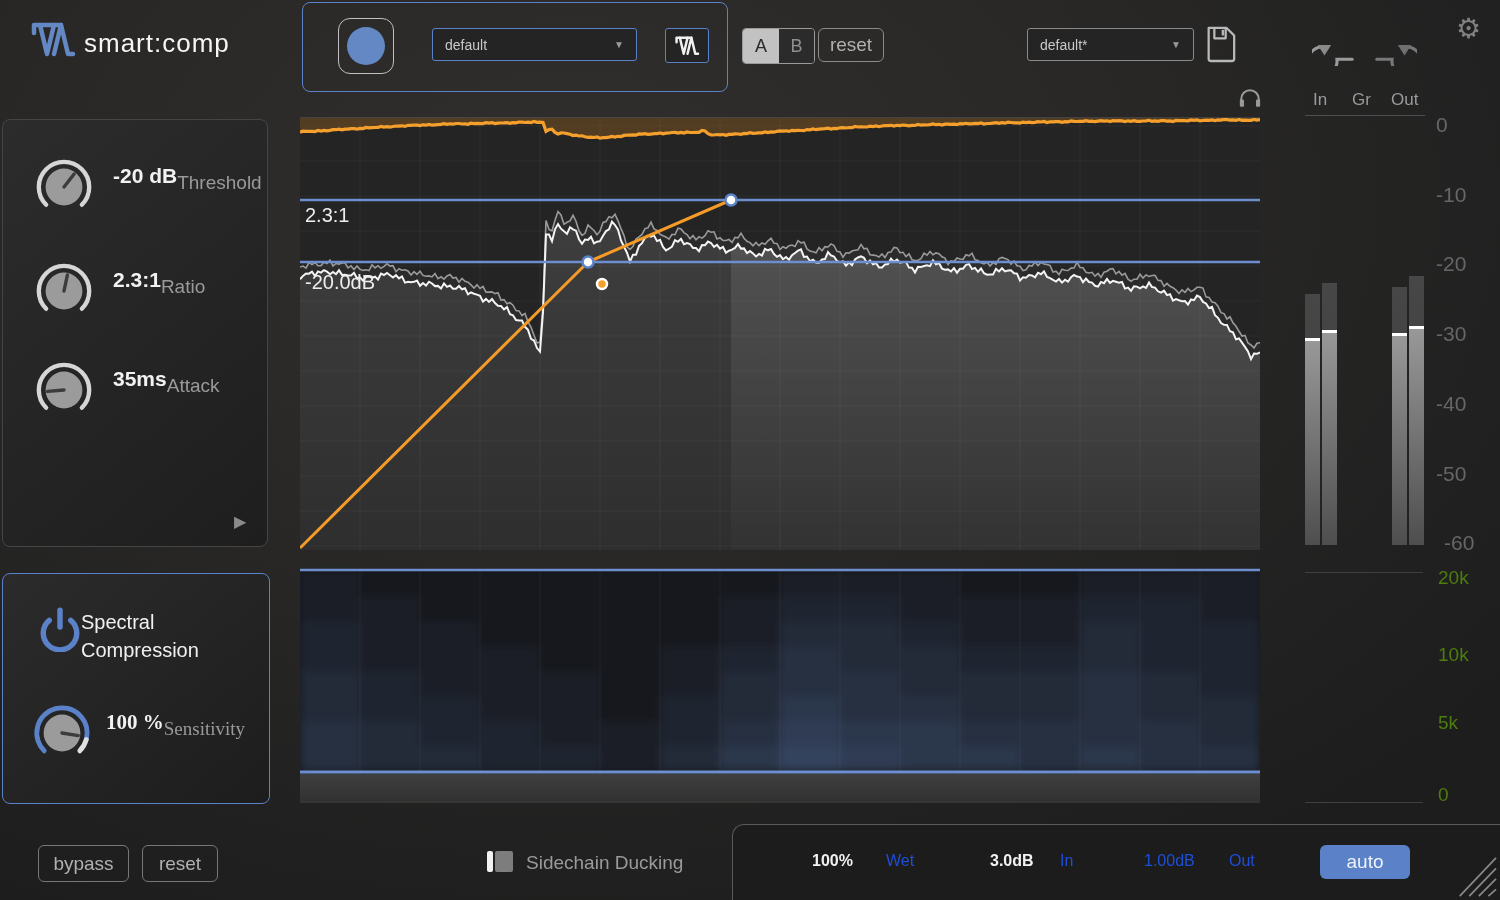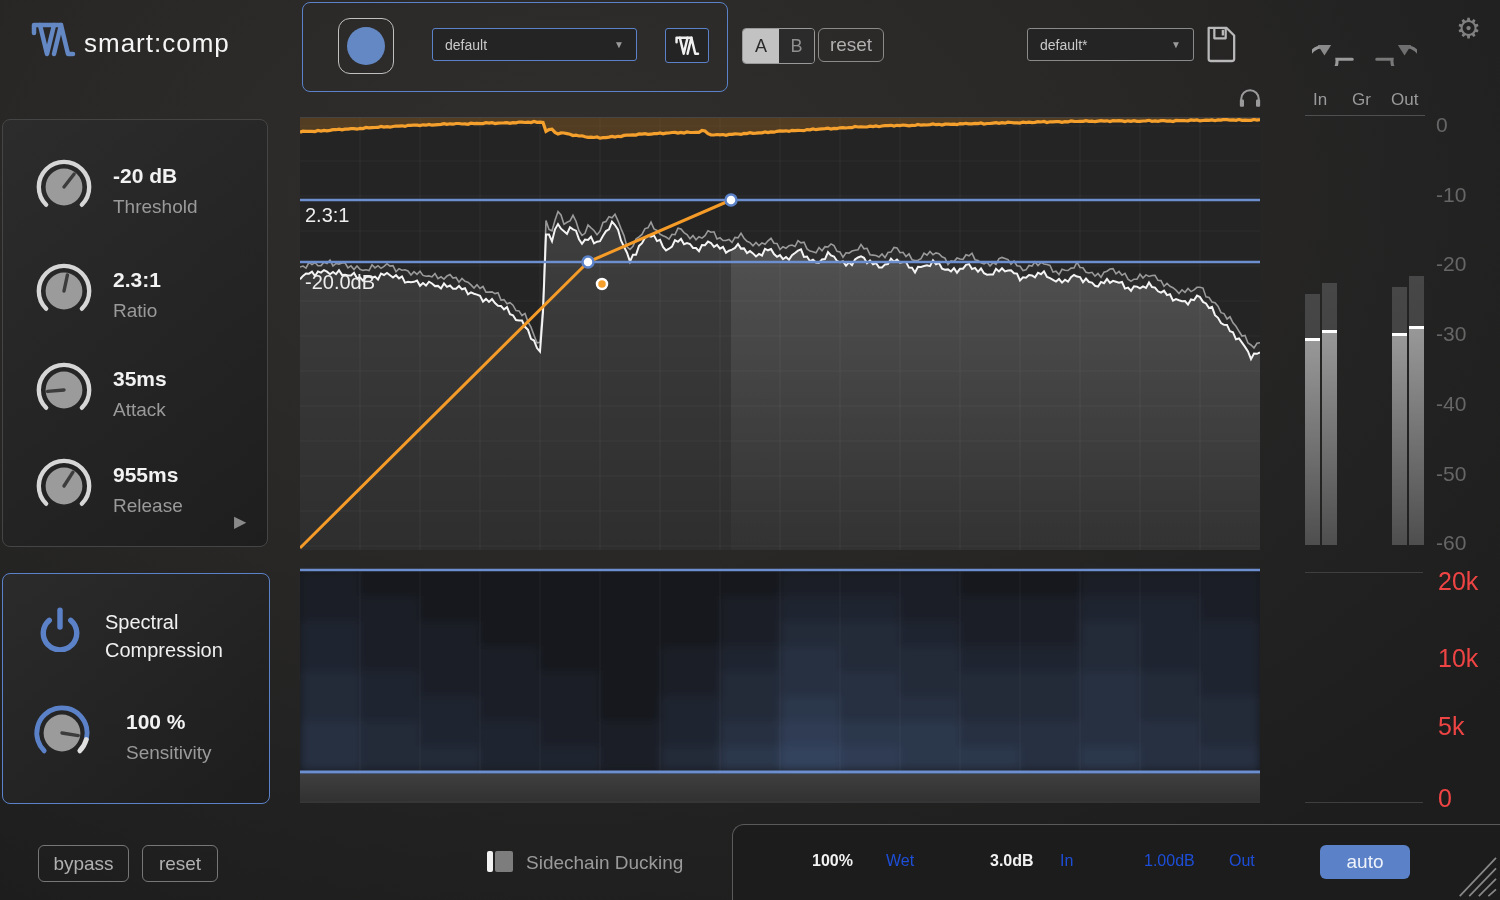--- a/index.html
+++ b/index.html
@@ -32,39 +32,39 @@
   #preset-dropdown{left:1027px;top:28px;width:167px;border:1px solid #8a8a8a;}
   #save-button{left:1203px;top:25px;}
   #undo-button{left:1312px;top:20px;}
   #redo-button{left:1371px;top:20px;}
   #gear-button{left:1456px;top:12px;font-size:28px;color:#808080;}
   #headphone-button{left:1238px;top:87px;}
 
   
   #knob-panel{left:2px;top:119px;width:264px;height:426px;border:1px solid #454545;border-radius:8px;background:linear-gradient(140deg,#2c2c2c 0%,#1e1e1e 100%);}
   .knob-row{position:absolute;left:30px;display:flex;gap:18px;align-items:flex-start;}
-  .knob-texts{display:flex;flex-direction:column;margin-top:8px;}
+  .knob-texts{display:flex;flex-direction:row;margin-top:8px;}
   .knob-value{font-size:21px;color:#f2f2f2;font-weight:bold;}
   .knob-label{font-size:19px;color:#9a9a9a;margin-top:8px;}
   #expand-arrow{left:234px;top:512px;color:#8a8a8a;font-size:16px;}
   #spectral-panel{left:2px;top:573px;width:266px;height:229px;border:1.5px solid #5b82c8;border-radius:8px;background:linear-gradient(140deg,#2b2b2b 0%,#1d1d1d 100%);}
-  #spectral-row{position:absolute;left:36px;top:32px;display:flex;gap:24px;align-items:flex-start;}
+  #spectral-row{position:absolute;left:36px;top:32px;display:flex;align-items:flex-start;}
   #spectral-title{font-size:20px;color:#f0f0f0;line-height:28px;margin-top:2px;}
-  #sens-row{position:absolute;left:28px;top:128px;display:flex;gap:33px;align-items:flex-start;}
+  #sens-row{position:absolute;left:28px;top:128px;display:flex;gap:13px;align-items:flex-start;font-family:Liberation Serif, serif;}
 
   
   #graph-wrap{left:300px;top:117px;width:960px;height:432px;border-top:1px solid rgba(255,255,255,0.12);}
   #spectro-wrap{left:300px;top:555px;width:960px;height:250px;}
 
   
   .meter-head{top:90px;font-size:17px;color:#9a9a9a;}
   #meter-underline{left:1305px;top:115px;width:120px;height:1px;background:#4f4f4f;}
   .freq-line{left:1305px;width:118px;height:1px;background:#3f3f3f;}
   .scale-label{left:1436px;color:#666;font-size:21px;}
-  .freq-label{left:1438px;color:#ef4444;font-size:25px;}
+  .freq-label{left:1438px;color:#4d7c0f;font-size:19px;}
 
   
   #bypass-button{left:38px;top:845px;width:91px;height:37px;border-color:#777;}
   #reset-button{left:142px;top:845px;width:76px;height:37px;border-color:#777;}
   #sidechain-toggle{left:487px;top:851px;display:flex;gap:2px;}
   #sidechain-toggle .bar{width:6px;height:21px;background:#f2f2f2;border-radius:2px;}
   #sidechain-toggle .box{width:18px;height:21px;background:#7d7d7d;border-radius:2px;}
   #sidechain-label{left:526px;top:852px;font-size:19px;color:#9a9a9a;}
   #footer-panel{left:732px;top:824px;width:768px;height:76px;background:#1c1c1c;border-top:1px solid #5a5a5a;border-left:1px solid #5a5a5a;border-radius:12px 0 0 0;}
   .fval{top:852px;font-size:16px;}
@@ -160,31 +160,20 @@
   </div>
   <div class="knob-row" style="top:239px;">
     <svg width="62" height="62" viewBox="0 0 64 64">
       <path d="M13.6,50.4 A26,26 0 1 1 50.4,50.4" fill="none" stroke="#d6d6d6" stroke-width="4.5" stroke-linecap="round"></path>
       <circle cx="32" cy="32" r="19" fill="#9b9b9b"></circle>
       <line x1="32" y1="32" x2="32" y2="15" stroke="#3c3c3c" stroke-width="3.5" stroke-linecap="round" transform="rotate(-95,32,32)"></line>
     </svg>
     <div class="knob-texts">
       <span class="knob-value">35ms</span>
       <span class="knob-label">Attack</span>
-    </div>
-  </div>
-  <div class="knob-row" style="top:335px;">
-    <svg width="62" height="62" viewBox="0 0 64 64">
-      <path d="M13.6,50.4 A26,26 0 1 1 50.4,50.4" fill="none" stroke="#d6d6d6" stroke-width="4.5" stroke-linecap="round"></path>
-      <circle cx="32" cy="32" r="19" fill="#9b9b9b"></circle>
-      <line x1="32" y1="32" x2="32" y2="15" stroke="#3c3c3c" stroke-width="3.5" stroke-linecap="round" transform="rotate(33,32,32)"></line>
-    </svg>
-    <div class="knob-texts">
-      <span class="knob-value">955ms</span>
-      <span class="knob-label">Release</span>
     </div>
   </div>
 </div>
 <span id="expand-arrow" class="abs">▶</span>
 
 <div id="spectral-panel" class="abs">
   <div id="spectral-row">
     <svg width="42" height="46" viewBox="0 0 40 44">
       <path d="M9.7,13.7 A16,16 0 1 0 30.3,13.7" fill="none" stroke="#5b82c8" stroke-width="5.2" stroke-linecap="round"></path>
       <line x1="20" y1="4" x2="20" y2="20" stroke="#5b82c8" stroke-width="5.2" stroke-linecap="round"></line>
@@ -448,21 +437,21 @@
   </div>
 <div class="abs freq-line" style="top:572px;"></div>
 <div class="abs freq-line" style="top:802px;"></div>
 <div id="scale-layer">
     <span class="abs scale-label" style="top: 113px;">0</span>
     <span class="abs scale-label" style="top: 182.7px;">-10</span>
     <span class="abs scale-label" style="top: 252.4px;">-20</span>
     <span class="abs scale-label" style="top: 322.1px;">-30</span>
     <span class="abs scale-label" style="top: 391.8px;">-40</span>
     <span class="abs scale-label" style="top: 461.5px;">-50</span>
-    <span class="abs scale-label" style="top: 531.2px;">-60</span>
+    <span class="abs scale-label" style="top: 531.2px; margin-left: 8px;">-60</span>
   </div>
 <div id="freq-layer">
     <span class="abs freq-label" style="top: 567px;">20k</span>
     <span class="abs freq-label" style="top: 644px;">10k</span>
     <span class="abs freq-label" style="top: 712px;">5k</span>
     <span class="abs freq-label" style="top: 784px;">0</span>
   </div>
 
 <div id="bypass-button" class="abs ghost-btn">bypass</div>
 <div id="reset-button" class="abs ghost-btn">reset</div>

